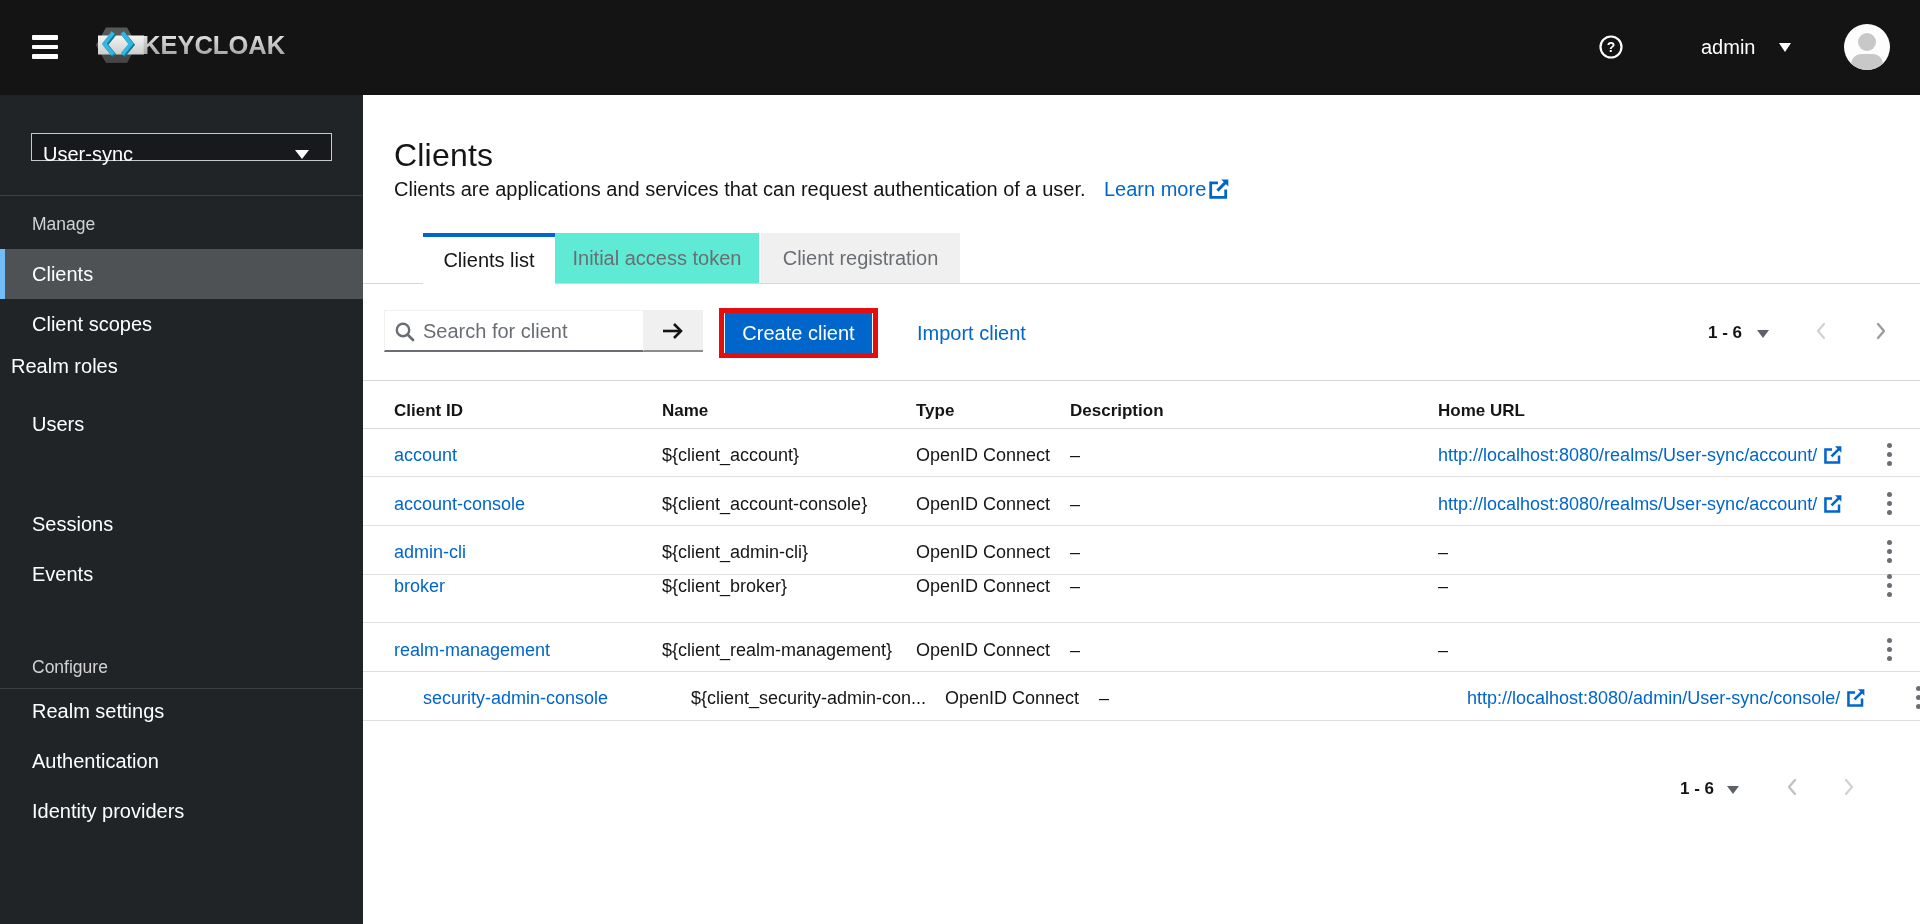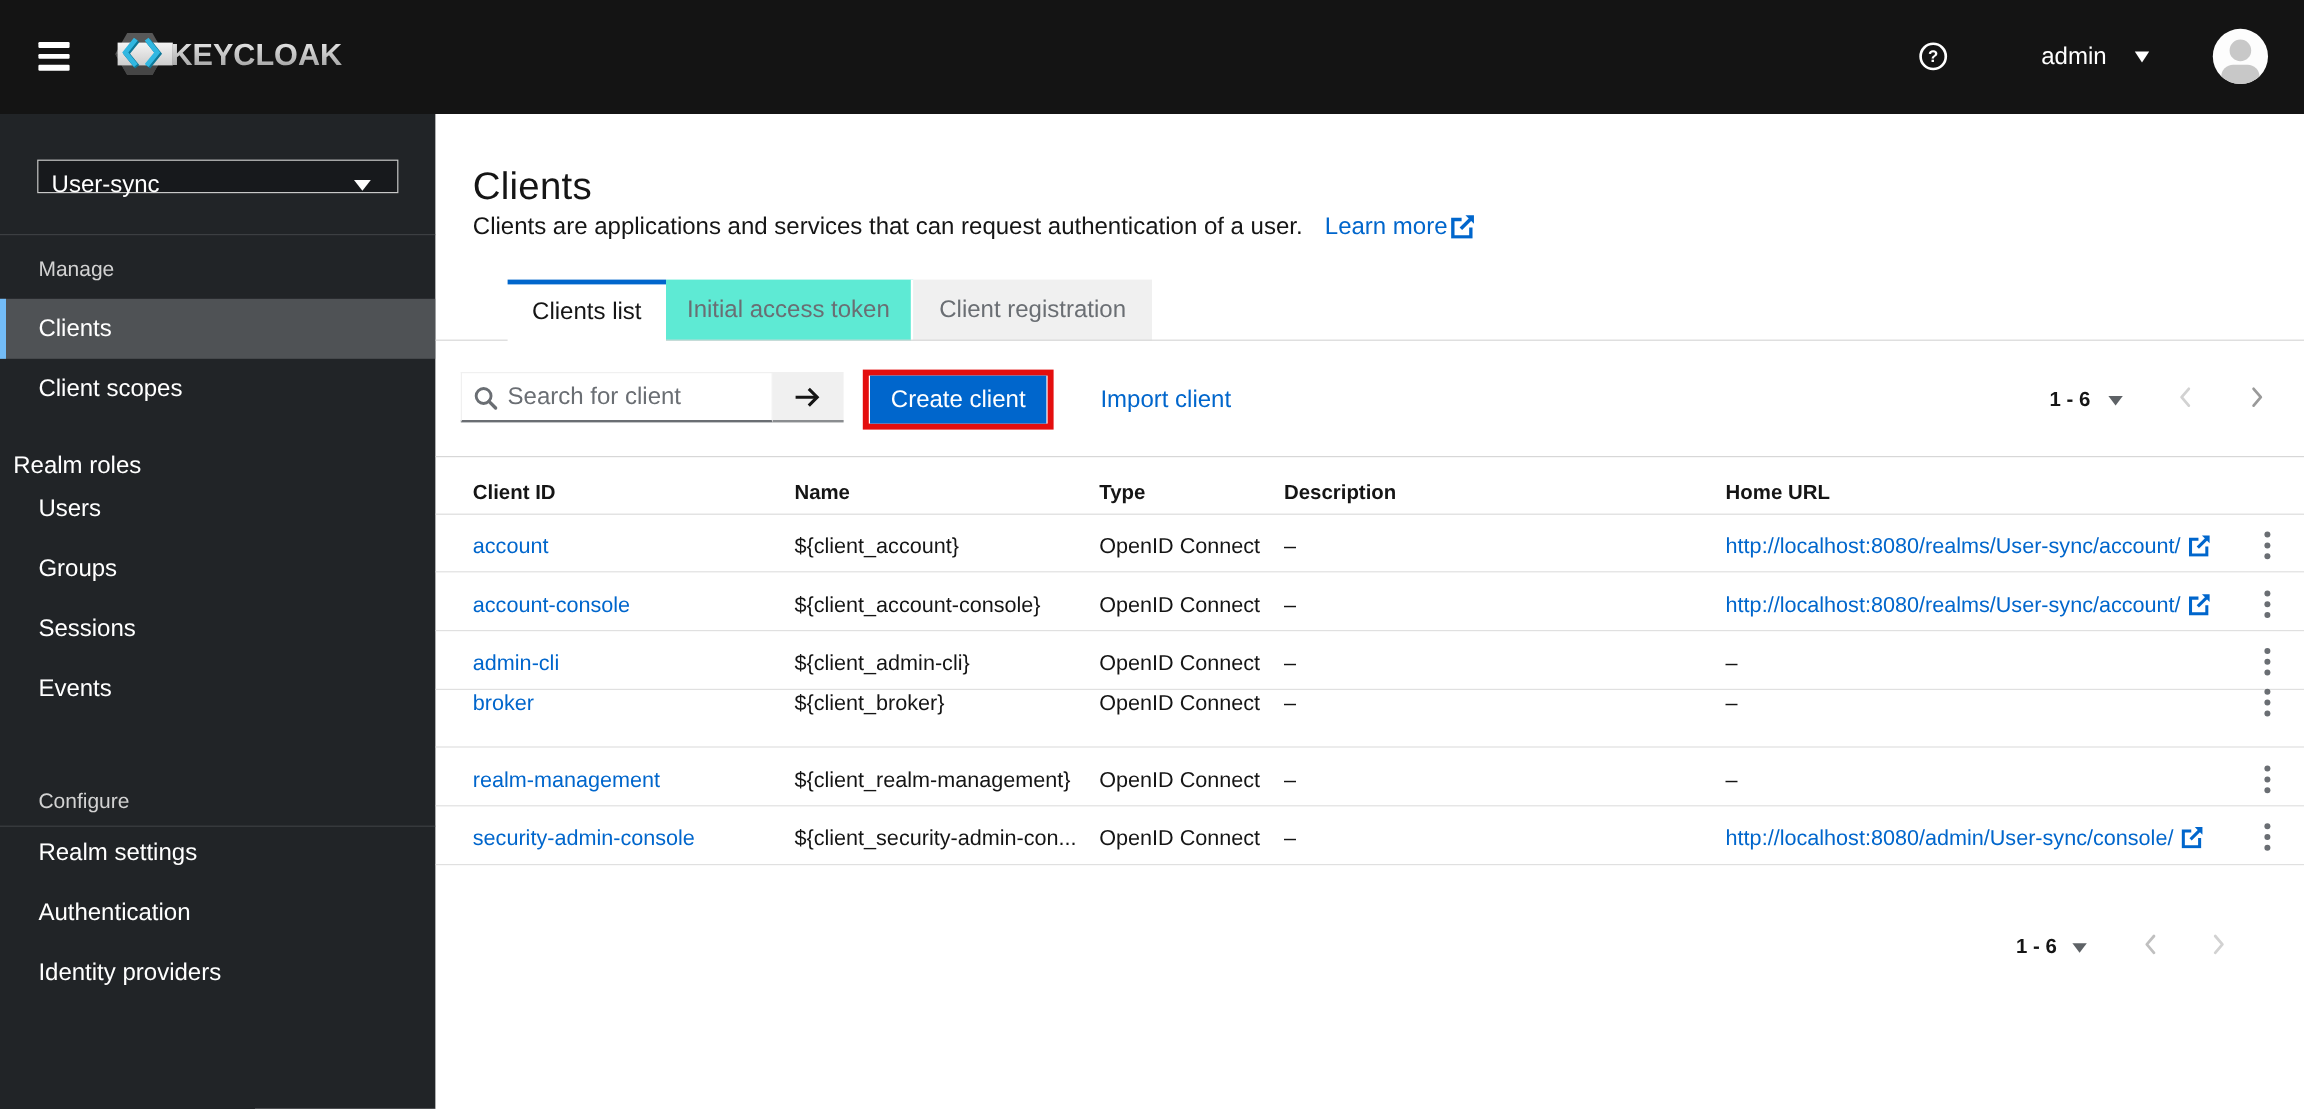--- a/index.html
+++ b/index.html
@@ -103,23 +103,22 @@
 
 <div id="sidebar">
   <div id="realmbox">
       <span class="txt">User-sync</span>
       <span class="downtri"></span>
     </div>
   <div class="sdivider" style="top:100px;"></div>
   <div class="navsec" style="top:119px;">Manage</div>
   <div class="navitem cur" style="top:154px;">Clients</div>
   <div class="navitem" style="top:204px;">Client scopes</div>
-  <div class="navitem" style="top:268px;padding-left:11px;">Realm roles</div>
+  <div class="navitem" style="top:246px;padding-left:11px;">Realm roles</div>
   <div class="navitem" style="top:304px;">Users</div>
-  <div class="navitem" style="top:354px;">Groups</div>
   <div class="navitem" style="top:404px;">Sessions</div>
   <div class="navitem" style="top:454px;">Events</div>
   <div class="navsec" style="top:562px;">Configure</div>
   <div class="sdivider" style="top:593px;"></div>
   <div class="navitem" style="top:591px;">Realm settings</div>
   <div class="navitem" style="top:641px;">Authentication</div>
   <div class="navitem" style="top:691px;">Identity providers</div>
 </div>
 
 <div id="content">
@@ -245,21 +244,21 @@
     <div class="cell c3">OpenID Connect</div>
     <div class="cell c4">–</div>
     <div class="cell c5">–</div>
     <div class="kebab">
         <div class="kdot" style="top:0;"></div>
         <div class="kdot" style="top:9px;"></div>
         <div class="kdot" style="top:18px;"></div>
       </div>
   </div>
   <div class="rowline" style="top:576px;"></div>
-  <div class="row" style="top:576px;">
+  <div class="row" style="top:576px;margin-left:29px;">
     <div class="cell c1"><span class="link">security-admin-console</span></div>
     <div class="cell c2">${client_security-admin-con...</div>
     <div class="cell c3">OpenID Connect</div>
     <div class="cell c4">–</div>
     <div class="cell c5"><span class="link">http://localhost:8080/admin/User-sync/console/</span>
       <svg style="position:relative;top:3px;left:1px;" width="19" height="19" viewBox="0 0 21 21">
           <path d="M17.7,11.5 V19.4 H2.7 V4.9 H10" fill="none" stroke="#0066cc" stroke-width="2.8"></path>
           <path d="M9.4,12.6 L18.6,3.4" stroke="#0066cc" stroke-width="2.9" fill="none"></path>
           <polygon points="13.2,1.4 20.3,1.4 20.3,8.5" fill="#0066cc"></polygon>
         </svg>

